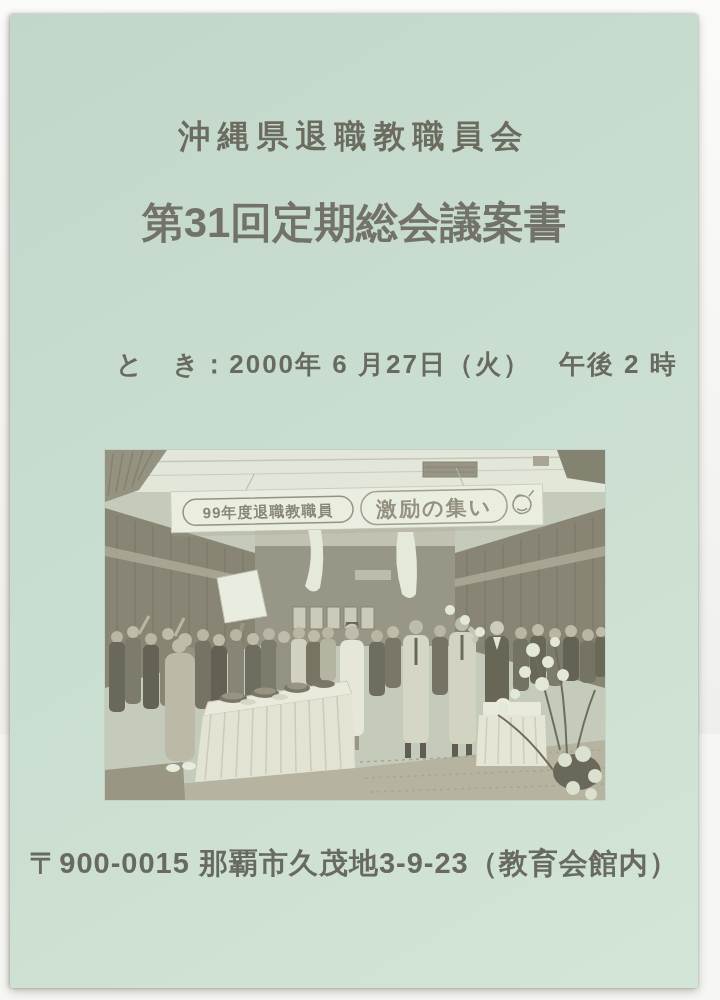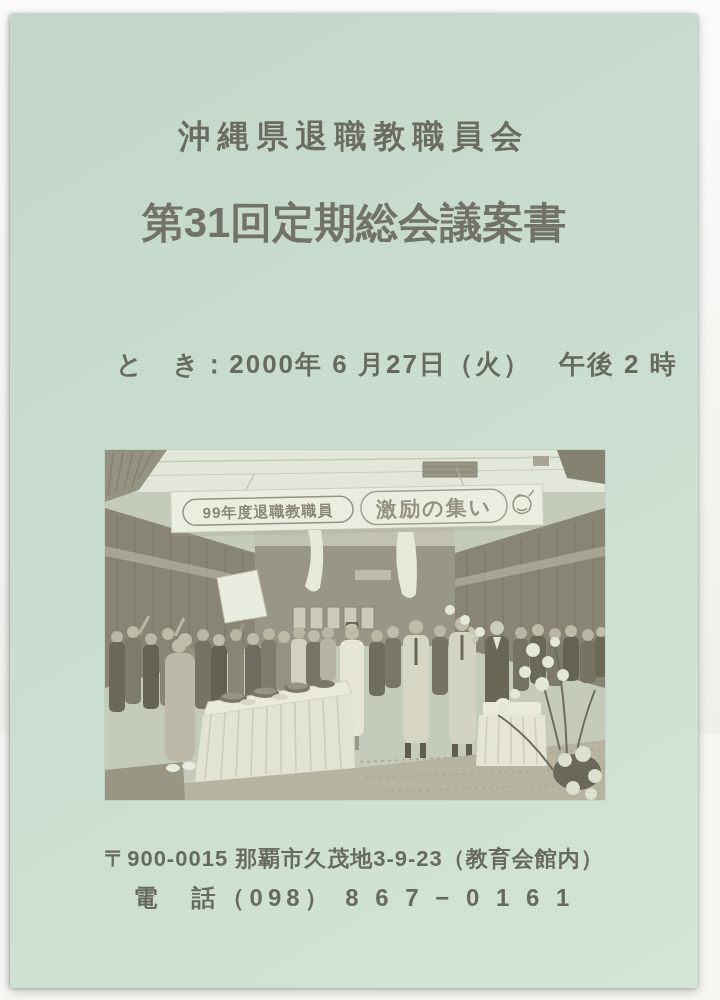--- a/index.html
+++ b/index.html
@@ -34,21 +34,21 @@
   }
   .schedule .row{line-height:42px;white-space:nowrap;}
   .photo-frame{
     position:absolute;left:95px;top:436px;width:500px;height:350px;
     box-shadow:0 0 0 1px rgba(140,145,130,.15);
     overflow:hidden;
   }
   .photo-frame svg{display:block;}
   .footer-address{
     position:absolute;top:830px;left:0;right:0;text-align:center;
-    font-size:22px;font-weight:700;letter-spacing:1px;color:#696a5f;
+    font-size:29px;font-weight:700;letter-spacing:1px;color:#696a5f;
     white-space:nowrap;
   }
   .footer-phone{
     position:absolute;top:868px;left:0;right:0;text-align:center;
     font-size:24px;font-weight:700;letter-spacing:5px;color:#696a5f;
     white-space:nowrap;
   }
 </style>
 </head>
 <body>
@@ -365,16 +365,15 @@
             <circle cx="468" cy="338" r="7"></circle>
               <circle cx="486" cy="344" r="6"></circle>
           </g>
         </g>
 
         <rect x="0" y="0" width="500" height="350" fill="#cfe2d4" opacity=".16"></rect>
       </svg>
     </div>
 
     <div class="footer-address">〒900-0015 那覇市久茂地3-9-23（教育会館内）</div>
-    <div class="footer-phone"><span>電　話</span><span>（098） 8 6 7 − 0 1 6 1</span></div>
 
   </div>
 </div>
 
 </body></html>

